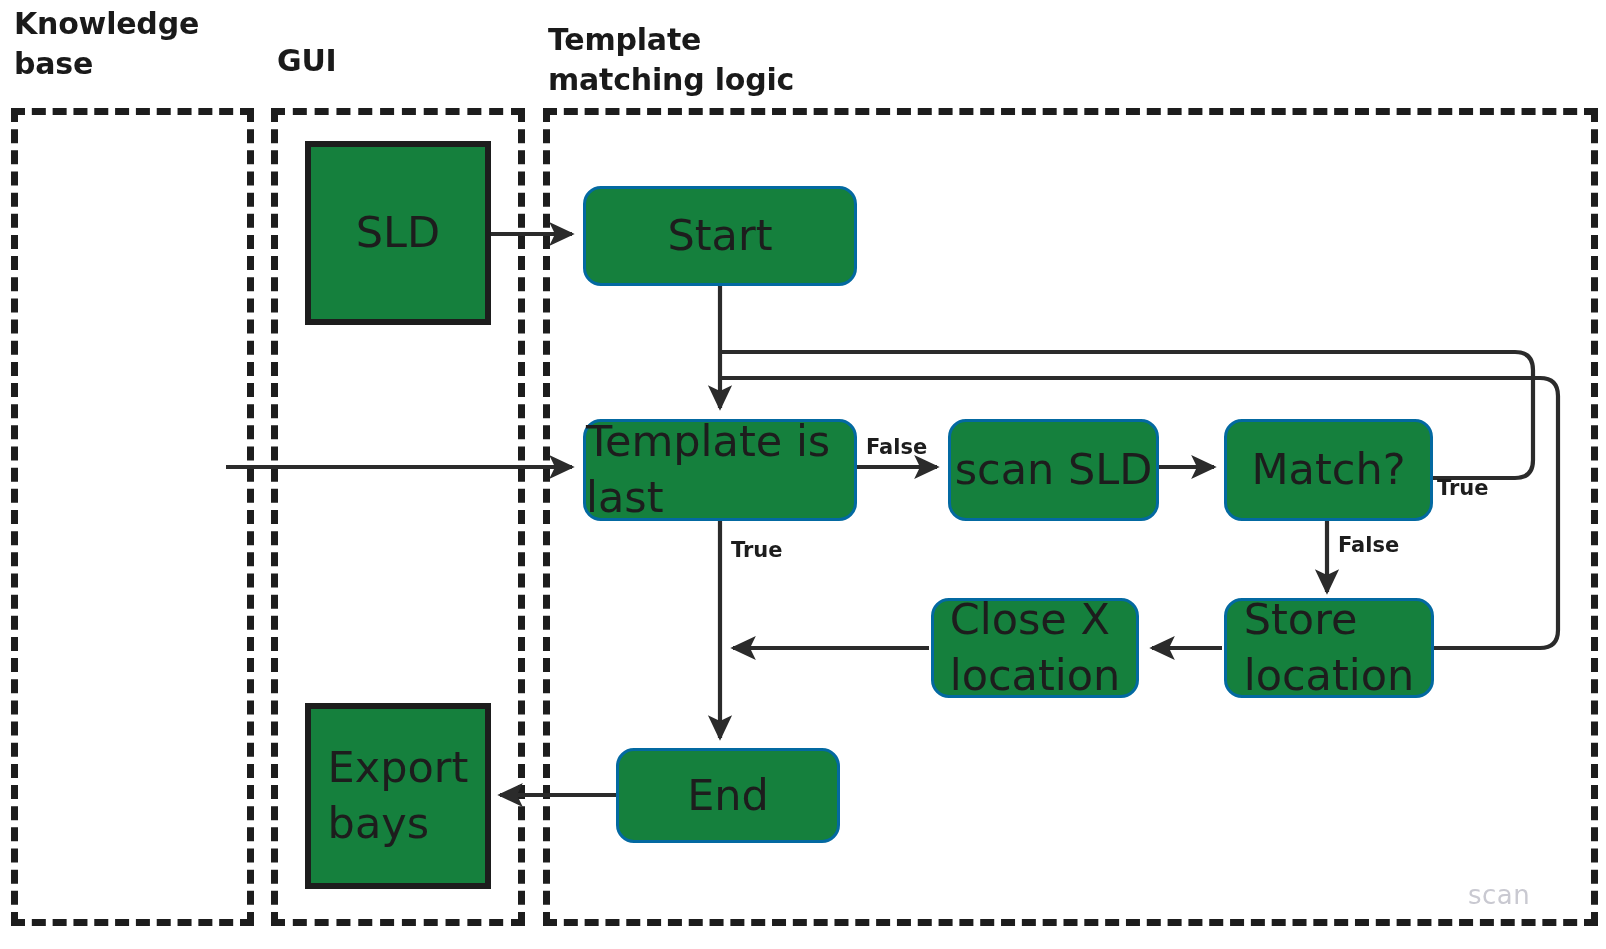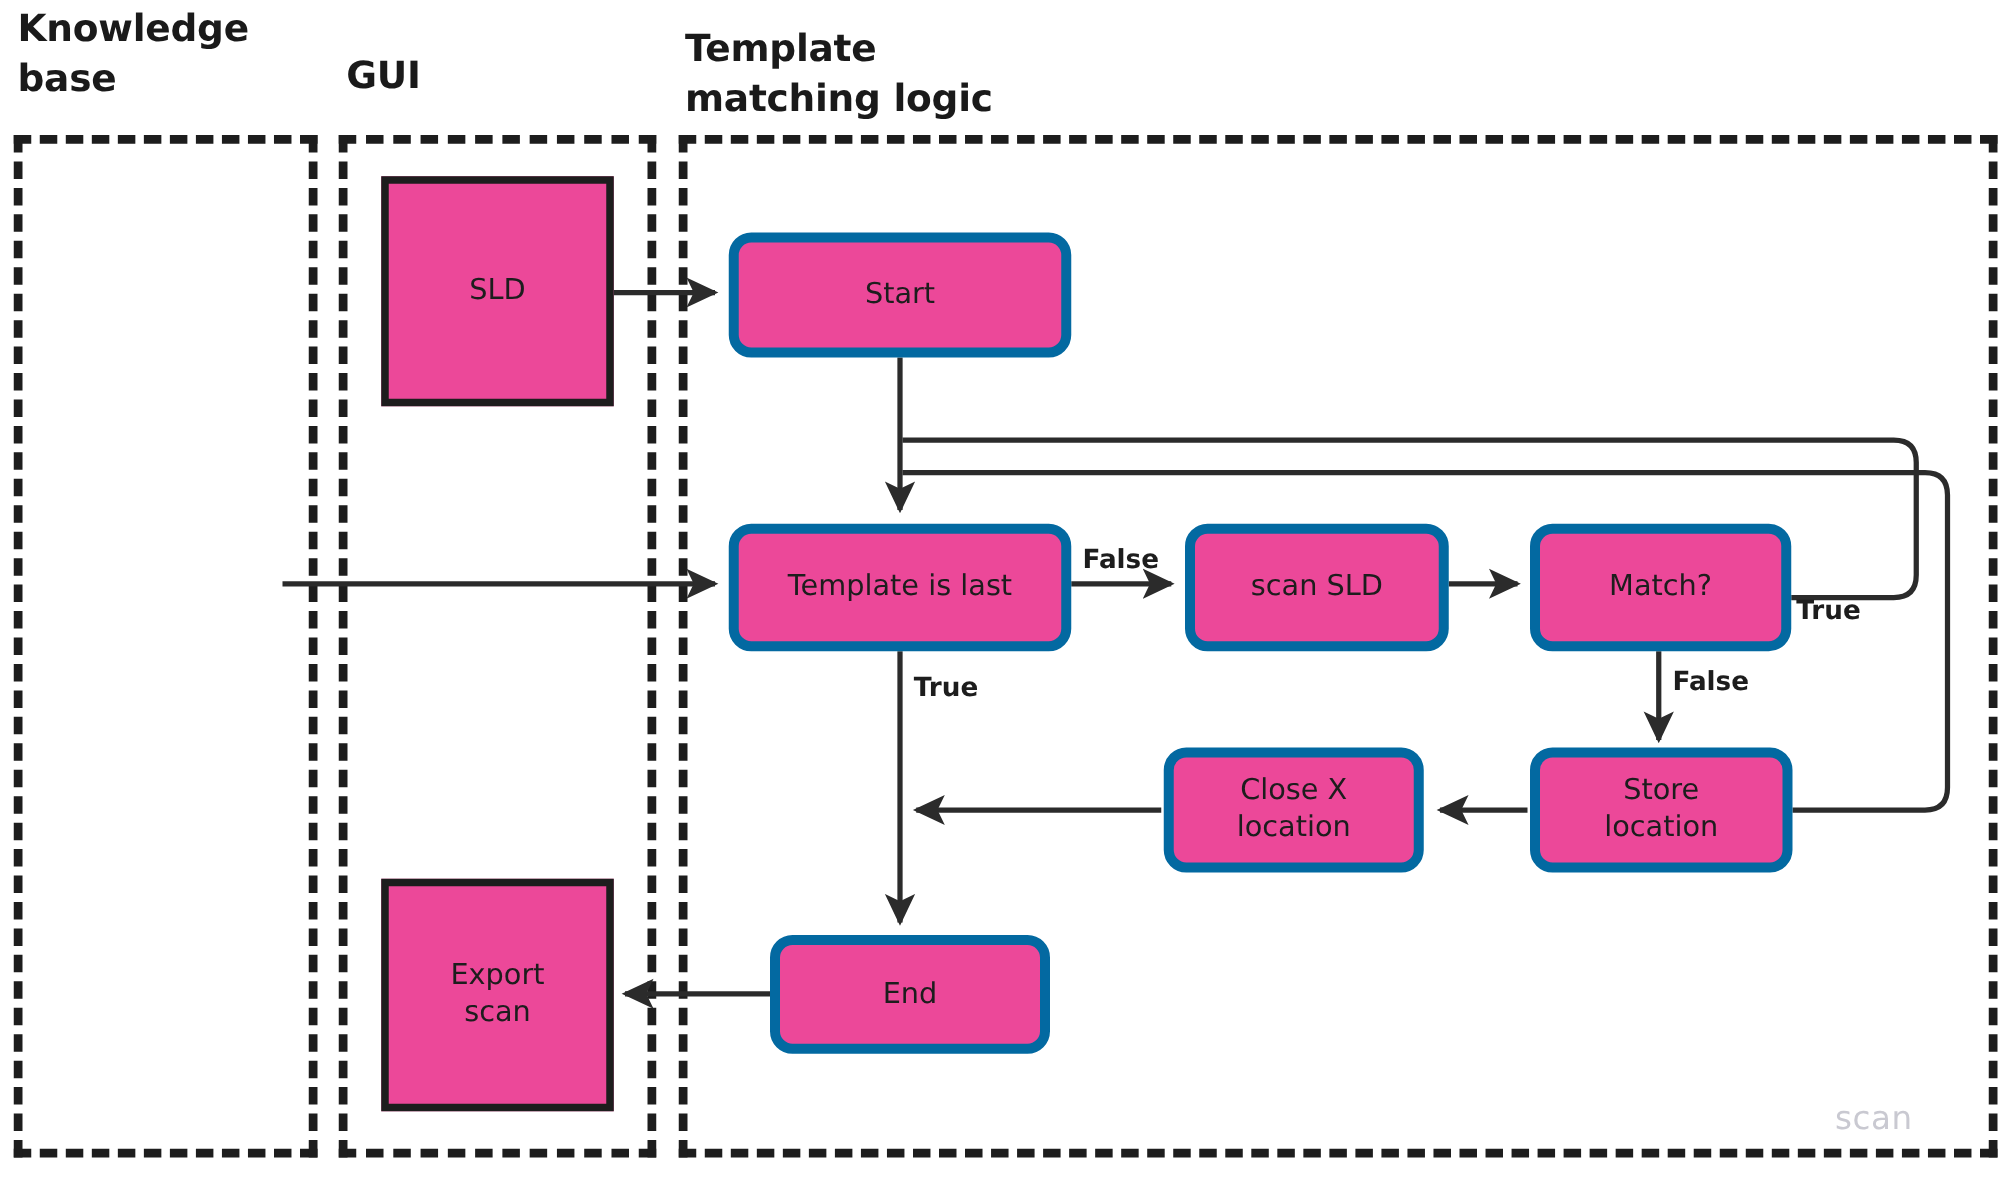--- a/index.html
+++ b/index.html
@@ -38,34 +38,33 @@
     background: transparent;
   }
 
   
   .node {
     position: absolute;
     box-sizing: border-box;
     display: flex;
     align-items: center;
     justify-content: center;
-    text-align: center;
     color: #1d1d1d;
-    background: #ec4899;
-    font-size: 23px;
+    background: #15803d;
+    font-size: 43px;
     line-height: 1.3;
     font-family: "DejaVu Sans", "Liberation Sans", sans-serif;
     white-space: pre-line;
   }
   .node.sharp {
     border: 6px solid #1d1d1d;
     border-radius: 0;
   }
   .node.round {
-    border: 8px solid #0369a1;
+    border: 3px solid #0369a1;
     border-radius: 18px;
   }
 
   
   .edge-label {
     position: absolute;
     font-weight: bold;
     font-size: 21px;
     color: #1d1d1d;
     background: transparent;
@@ -140,21 +139,21 @@
       <path d="M 720 521 L 720 738" marker-end="url(#arrow)"></path>
 
       <path d="M 616 795 L 500 795" marker-end="url(#arrow)"></path>
     </g>
   </svg>
 
 
   <div class="node sharp" style="left:305px; top:141px; width:186px; height:184px;">SLD</div>
 
   <div class="node sharp" style="left:305px; top:703px; width:186px; height:186px;">Export
-scan</div>
+bays</div>
 
   <div class="node round" style="left:583px; top:186px; width:274px; height:100px;">Start</div>
 
   <div class="node round" style="left:948px; top:419px; width:211px; height:102px;">scan SLD</div>
 
   <div class="node round" style="left:583px; top:419px; width:274px; height:102px;">Template is last</div>
 
   <div class="node round" style="left:1224px; top:419px; width:209px; height:102px;">Match?</div>
 
   <div class="node round" style="left:1224px; top:598px; width:210px; height:100px;">Store

